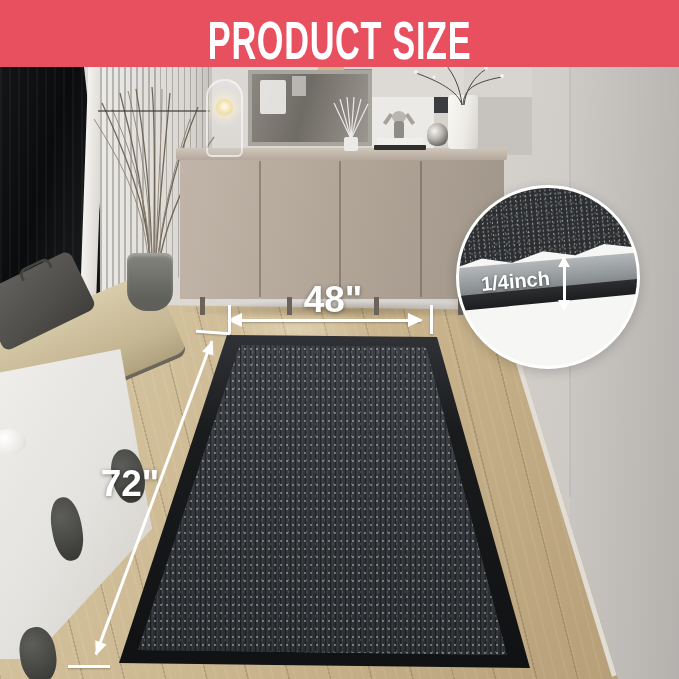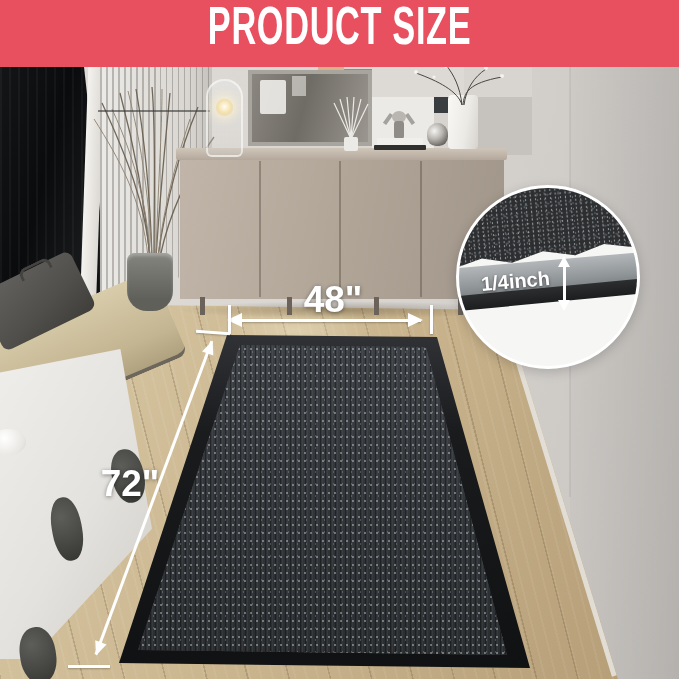--- a/index.html
+++ b/index.html
@@ -5,21 +5,21 @@
   html,body{margin:0;padding:0;background:#ffffff;}
   *{box-sizing:border-box;}
   .stage{
     position:relative;width:679px;height:679px;overflow:hidden;
     font-family:"Liberation Sans",sans-serif;background:#d8d5d1;
   }
   
   .banner{
     position:absolute;left:0;top:0;width:679px;height:67px;
     background:var(--c-banner_bg,#e84f5f);
-    display:flex;align-items:flex-start;justify-content:center;z-index:40;
+    display:flex;align-items:flex-end;justify-content:center;z-index:40;
   }
   .banner-title{
     color:var(--c-banner_text,#ffffff);font-weight:bold;font-size:52px;line-height:1;
     transform:scale(0.66,1.02);letter-spacing:1px;white-space:nowrap;
   }
   
   .photo{position:absolute;left:0;top:67px;width:679px;height:612px;overflow:hidden;
     background:linear-gradient(100deg,#e0ddd9 0%,var(--c-wall,#d8d5d1) 55%,#c6c3bf 100%);}
   .abs{position:absolute;}
   

